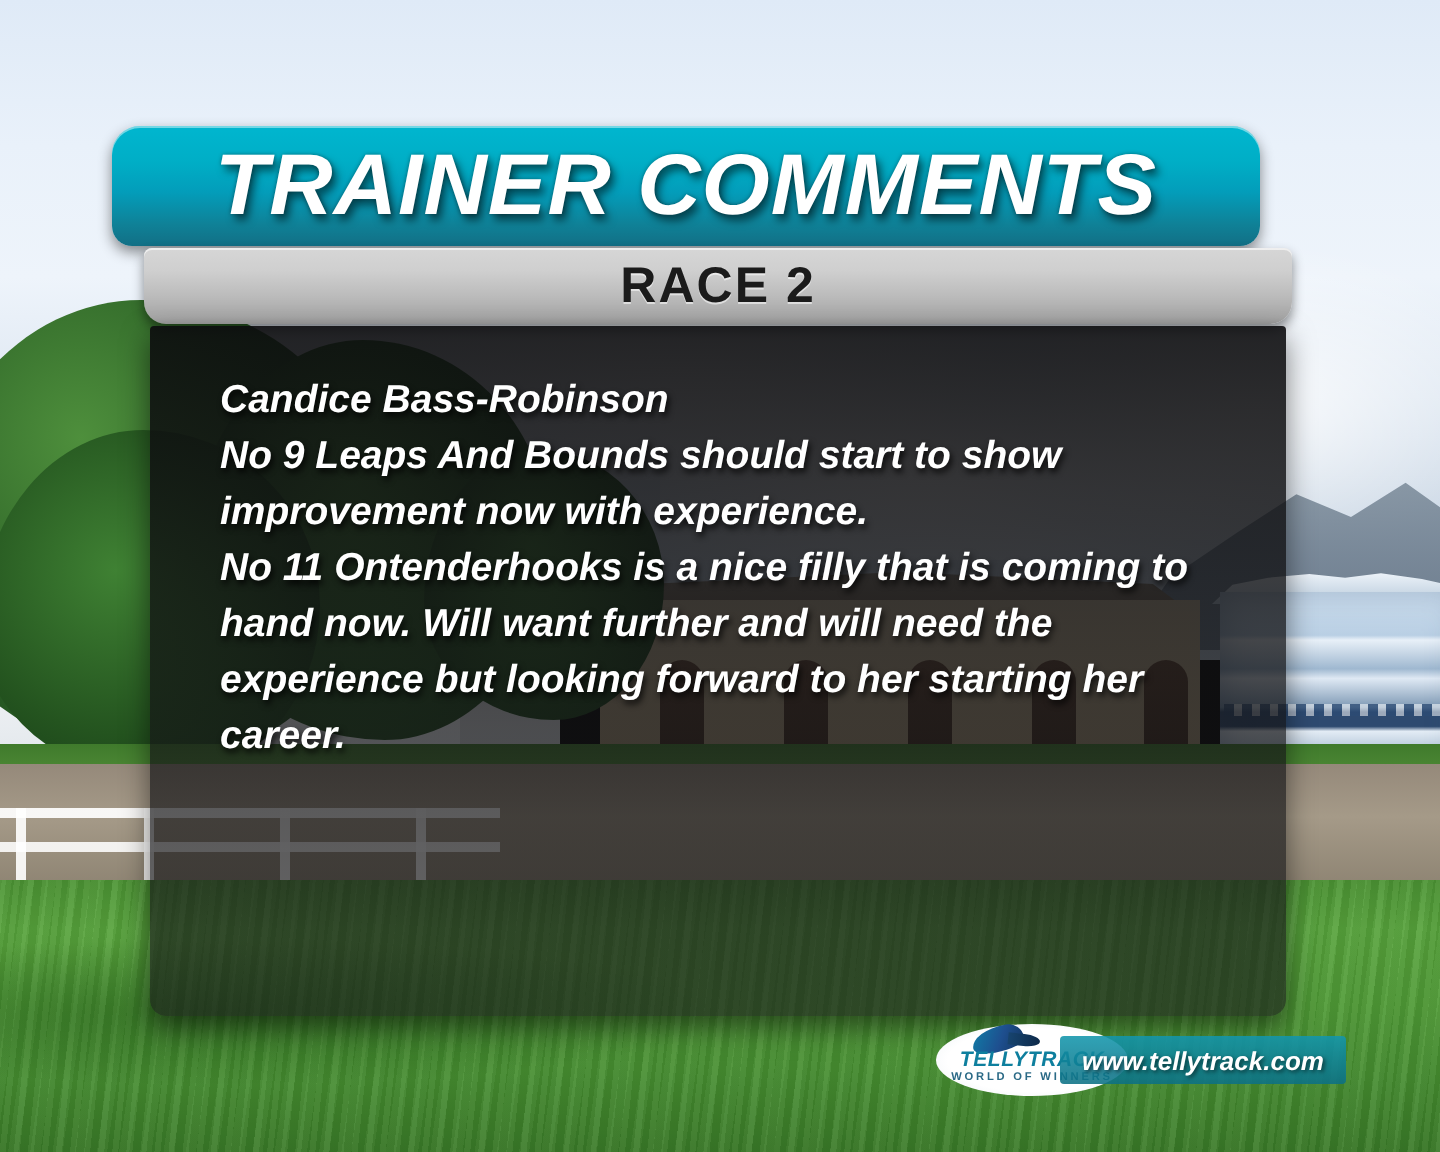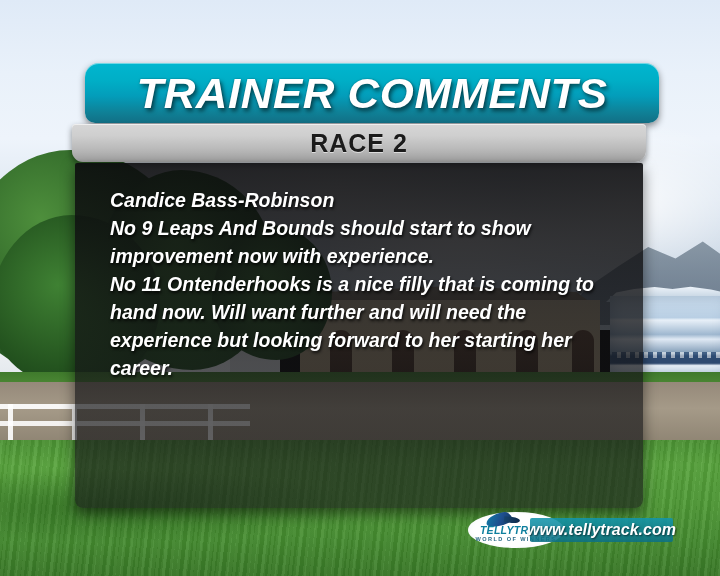--- a/index.html
+++ b/index.html
@@ -146,21 +146,21 @@
     background: linear-gradient(to bottom, rgba(255,255,255,.92) 0 5px, rgba(255,255,255,0) 5px 17px, rgba(255,255,255,.88) 17px 22px, rgba(255,255,255,0) 22px 100%);
   }
   .rail-post {
     position:absolute; top:404px; width:5px; height:44px;
     background: rgba(255,255,255,.9);
   }
 
   
   .header-teal {
     position:absolute;
-    left:85px; top:63px; width:574px; height:60px;
+    left:56px; top:63px; width:574px; height:60px;
     border-radius: 14px 14px 10px 10px;
     background: linear-gradient(to bottom,
         #00b6cf 0%,
         #00aec6 30%,
         #039dba 55%,
         #0f8197 82%,
         #126f85 100%);
     box-shadow: 0 3px 7px rgba(0,0,0,.45), inset 0 1px 0 rgba(255,255,255,.45);
     display:flex; align-items:center; justify-content:center;
   }
@@ -220,21 +220,21 @@
   .brand {
     position:absolute; left:468px; top:512px; width:205px; height:36px;
   }
   .brand-url {
     position:absolute; left:62px; top:6px; width:143px; height:24px;
     background: linear-gradient(to bottom, rgba(19,150,172,.88), rgba(12,112,132,.88));
     border-radius: 2px;
     display:flex; align-items:center; justify-content:center;
   }
   .brand-url-text {
-    font-size: 16px; font-weight:bold; font-style:italic; color:#ffffff;
+    font-size: 13px; font-weight:bold; font-style:italic; color:#ffffff;
     text-shadow: 1px 1px 2px rgba(0,0,0,.6);
     white-space:nowrap;
   }
   .brand-logo {
     position:absolute; left:0; top:0; width:96px; height:36px;
     background: radial-gradient(ellipse at 50% 50%, #ffffff 0%, #ffffff 62%, #f0f4f6 86%, rgba(240,244,246,.55) 100%);
     border-radius: 50%/50%;
   }
   .brand-bird {
     position:absolute; left:18px; top:1px; width:26px; height:13px;

